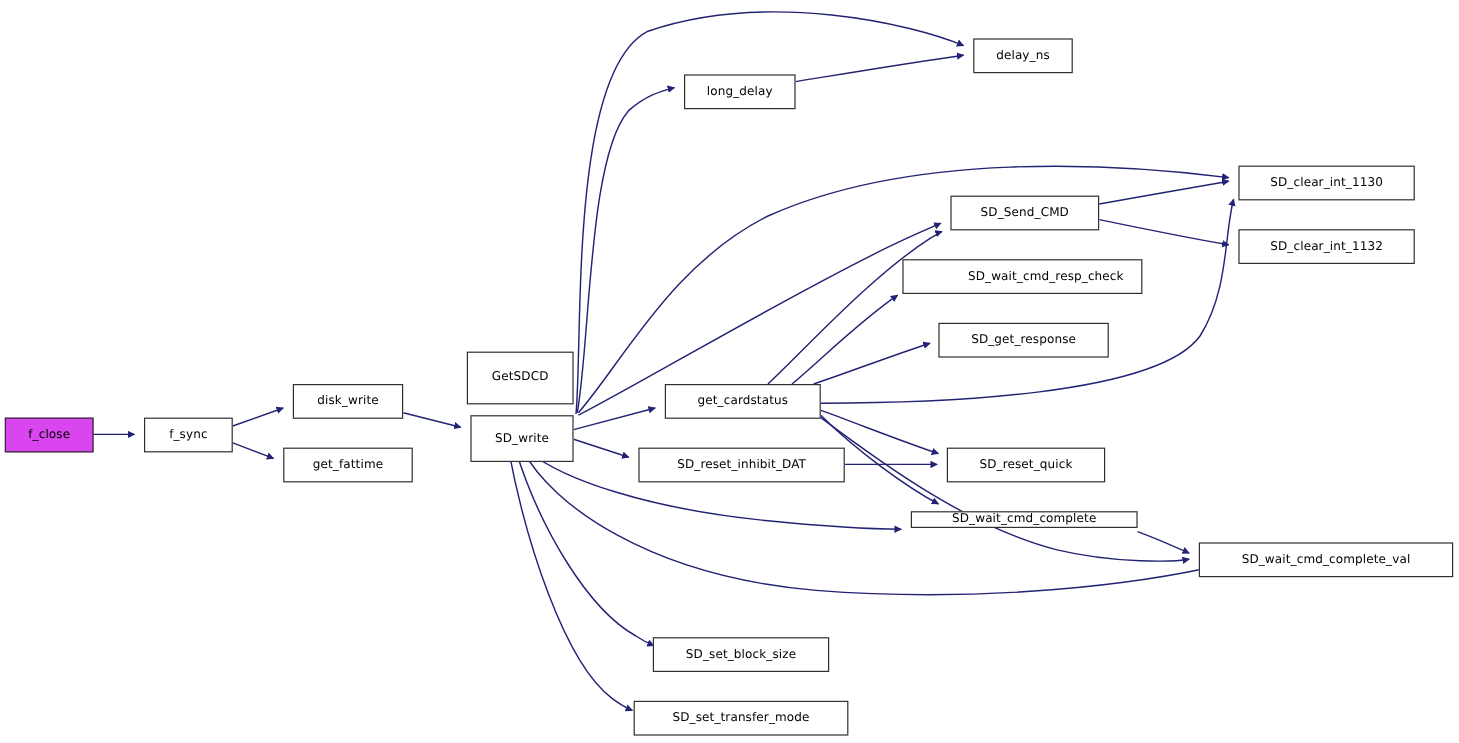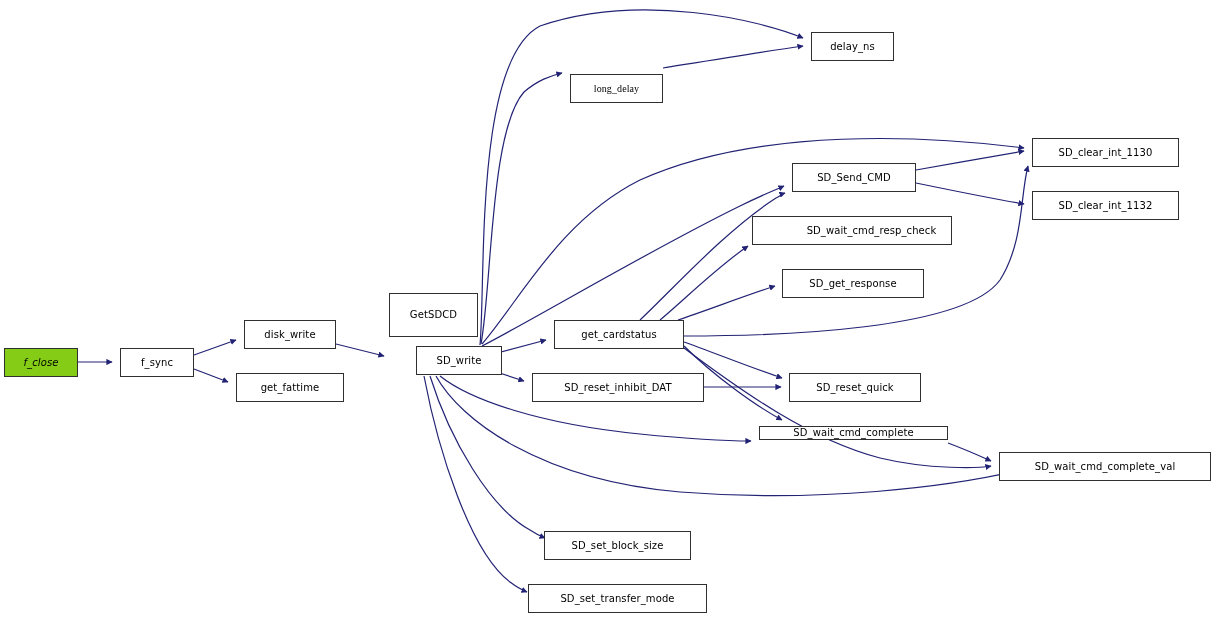--- a/index.html
+++ b/index.html
@@ -30,22 +30,21 @@
     color: #000000;
     font-size: 10px;
     line-height: 1;
     display: flex;
     align-items: center;
     justify-content: center;
     white-space: nowrap;
     letter-spacing: 0.1px;
   }
   .node.highlight {
-    background: #84cc16;
-    font-style: italic;
+    background: #d946ef;
   }
   .node-label {
     display: block;
     pointer-events: none;
   }
 </style>
 </head>
 <body>
 
 <div id="canvas">
@@ -93,24 +92,24 @@
       </div>
       <div class="node" style="left: 244px; top: 320px; width: 92px; height: 29px;">
         <span class="node-label">disk_write</span>
       </div>
       <div class="node" style="left: 236px; top: 373px; width: 108px; height: 29px;">
         <span class="node-label">get_fattime</span>
       </div>
       <div class="node" style="left: 389px; top: 293px; width: 89px; height: 44px;">
         <span class="node-label">GetSDCD</span>
       </div>
-      <div class="node" style="left: 392px; top: 346px; width: 86px; height: 29px; margin-left: 24px;">
+      <div class="node" style="left: 392px; top: 346px; width: 86px; height: 39px;">
         <span class="node-label">SD_write</span>
       </div>
-      <div class="node" style="left: 570px; top: 74px; width: 93px; height: 29px; font-family: Liberation Serif, serif;">
+      <div class="node" style="left: 570px; top: 62px; width: 93px; height: 29px;">
         <span class="node-label">long_delay</span>
       </div>
       <div class="node" style="left: 811px; top: 32px; width: 83px; height: 29px;">
         <span class="node-label">delay_ns</span>
       </div>
       <div class="node" style="left: 554px; top: 320px; width: 130px; height: 29px;">
         <span class="node-label">get_cardstatus</span>
       </div>
       <div class="node" style="left: 532px; top: 373px; width: 172px; height: 29px;">
         <span class="node-label">SD_reset_inhibit_DAT</span>

